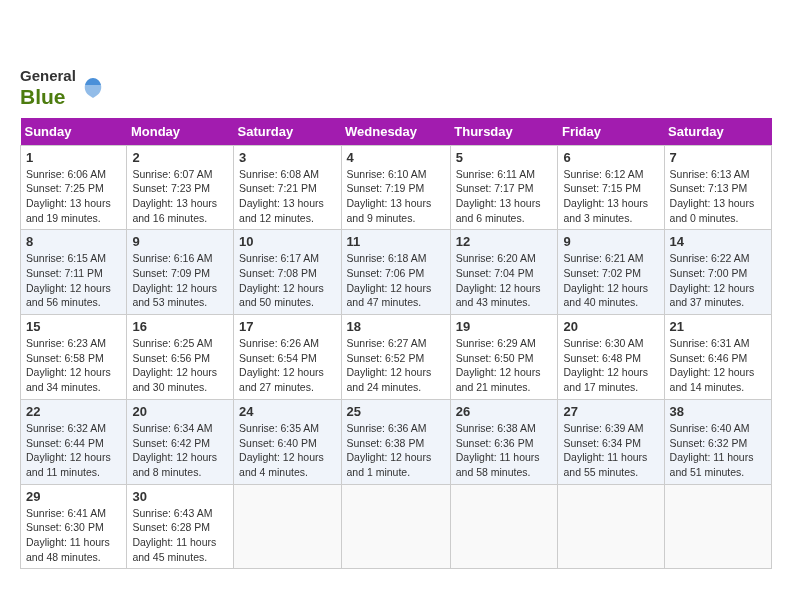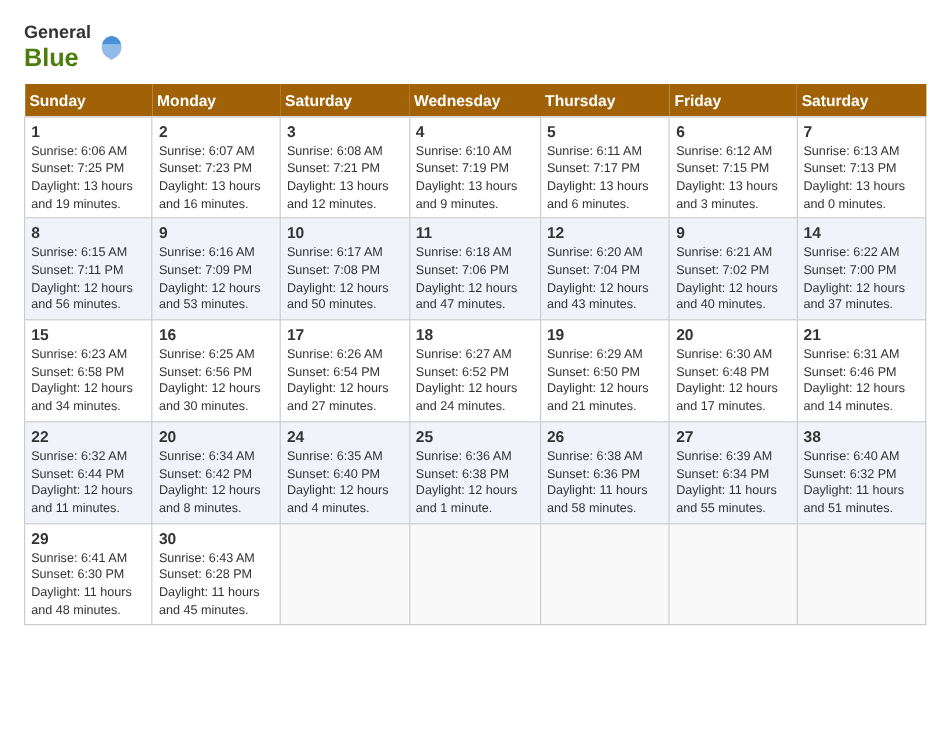--- a/index.html
+++ b/index.html
@@ -12,40 +12,41 @@
     }
     .header {
       display: flex;
       justify-content: space-between;
       align-items: flex-start;
       margin-bottom: 10px;
     }
     .logo {
       display: flex;
       align-items: center;
+      margin-top: 48px;
     }
     .title-section {
       text-align: right;
     }
     .month-year {
       font-size: 32px;
       font-weight: bold;
       color: #333;
     }
     .location {
       font-size: 16px;
       color: #555;
     }
     table {
       width: 100%;
       border-collapse: collapse;
       font-size: 11px;
     }
     th {
-      background-color: #a16207;
+      background-color: #a21caf;
       color: white;
       padding: 6px 4px;
       text-align: left;
       font-size: 13px;
       font-weight: bold;
     }
     td {
       border: 1px solid #ccc;
       padding: 4px 5px;
       vertical-align: top;

